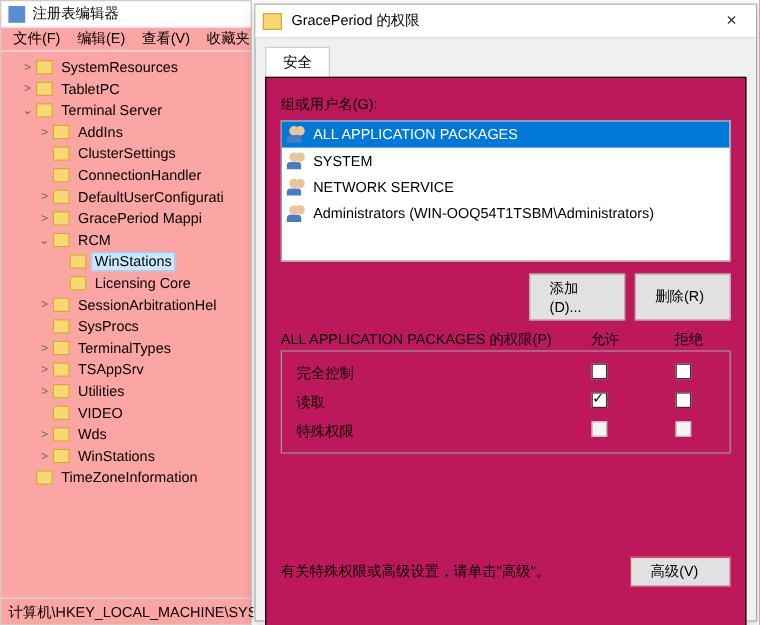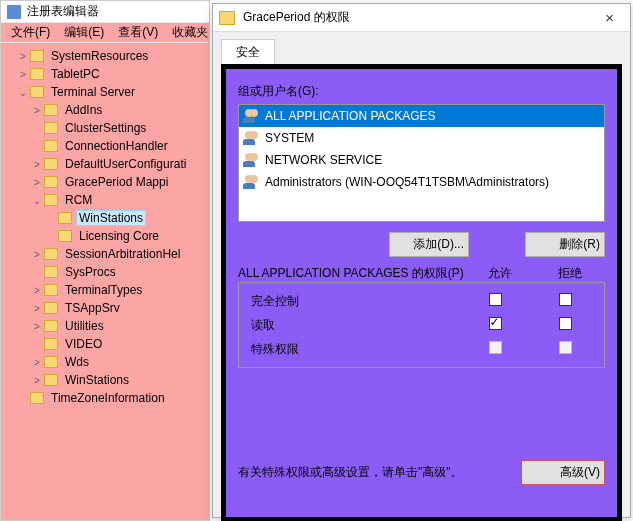--- a/index.html
+++ b/index.html
@@ -19,31 +19,31 @@
 .ind1 { padding-left: 14px; } .ind2 { padding-left: 28px; } .ind3 { padding-left: 42px; }
 .statusbar { position: absolute; left: 0; bottom: 0; width: 210px; height: 22px; border-top: 1px solid #ddd; padding: 3px 6px; overflow: hidden; white-space: nowrap; }
 
 
 .dialog { position: absolute; left: 212px; top: 3px; width: 419px; height: 515px; background: #f0f0f0; border: 1px solid #aaa; box-shadow: 0 3px 10px rgba(0,0,0,.2); }
 .dlg-title { height: 28px; background: #fff; border-bottom: 1px solid #ddd; display: flex; align-items: center; padding: 0 6px; text-align: right; }
 .dlg-title .ficon { width: 16px; height: 14px; background: #f8d775; border: 1px solid #d4a636; margin-right: 8px; }
 .dlg-title .close { margin-left: auto; font-size: 15px; color: #333; padding: 2px 10px; }
 .tabs { padding: 6px 8px 0 8px; }
 .tab { display: inline-block; background: #fff; border: 1px solid #ccc; border-bottom: none; padding: 4px 14px; position: relative; top: 1px; }
-.tabpanel { background: #8b5cf6; border: 5px solid #000000; margin: 0 8px; height: 458px; padding: 10px 12px; position: relative; }
+.tabpanel { background: #be185d; border: 1px solid #000000; margin: 0 8px; height: 458px; padding: 10px 12px; position: relative; }
 .label { margin: 4px 0; display: block; }
 .userlist { border: 1px solid #999; height: 118px; background: #fff; overflow: hidden; }
 .userlist .row { display: flex; align-items: center; height: 22px; padding-left: 4px; gap: 6px; }
 .userlist .row.sel { background: #0078d7; color: #fff; }
 .uicon { width: 16px; height: 14px; position: relative; }
 .uicon::before { content: ""; position: absolute; width: 8px; height: 8px; border-radius: 50%; background: #e8c69a; left: 2px; top: 0; }
 .uicon::after { content: ""; position: absolute; width: 12px; height: 6px; background: #4a7cc0; left: 0; top: 8px; border-radius: 3px 3px 0 0; }
 .uicon.grp::before { box-shadow: 5px 0 0 #e8c69a; }
 .btnrow { display: flex; justify-content: flex-end; gap: 8px; margin: 10px 0 6px; }
-button { background: #e1e1e1; border: 1px solid #adadad; padding: 3px 4px; width: 80px; text-align: right; margin-left: 48px; }
+button { background: #e1e1e1; border: 1px solid #adadad; padding: 3px 16px; width: 80px; text-align: left; }
 .permhdr { display: flex; margin-top: 8px; }
 .permhdr .hname { flex: 1; } .permhdr .hcol { width: 70px; text-align: center; }
 .permbox { border: 1px solid #999; height: 86px; padding: 6px 4px; }
 .permrow { display: flex; align-items: center; height: 24px; }
 .permrow .pname { flex: 1; padding-left: 8px; }
 .permrow .pcol { width: 70px; text-align: center; }
 .chk { width: 13px; height: 13px; border: 1px solid #333; display: inline-block; position: relative; background: #fff; }
 .chk.dis { border-color: #bbb; background: #f4f4f4; }
 .chk.on::after { content: "✓"; position: absolute; left: 0; top: -3px; font-size: 12px; }
 .advrow { position: absolute; bottom: 32px; left: 12px; right: 12px; display: flex; align-items: center; }
@@ -159,20 +159,23 @@
         <span class="exp">&gt;</span>
         <span class="fold"></span>
         <span class="lbl">WinStations</span>
       </div>
       <div class="tree-row ind1">
         <span class="exp"></span>
         <span class="fold"></span>
         <span class="lbl">TimeZoneInformation</span>
       </div>
     </div>
+  <div class="statusbar">
+    <span>计算机\HKEY_LOCAL_MACHINE\SYS</span>
+  </div>
 </div>
 
 <div class="dialog">
   <div class="dlg-title">
     <span class="ficon"></span>
     <span>GracePeriod 的权限</span>
     <span class="close">×</span>
   </div>
   <div class="tabs">
     <span class="tab">安全</span>

